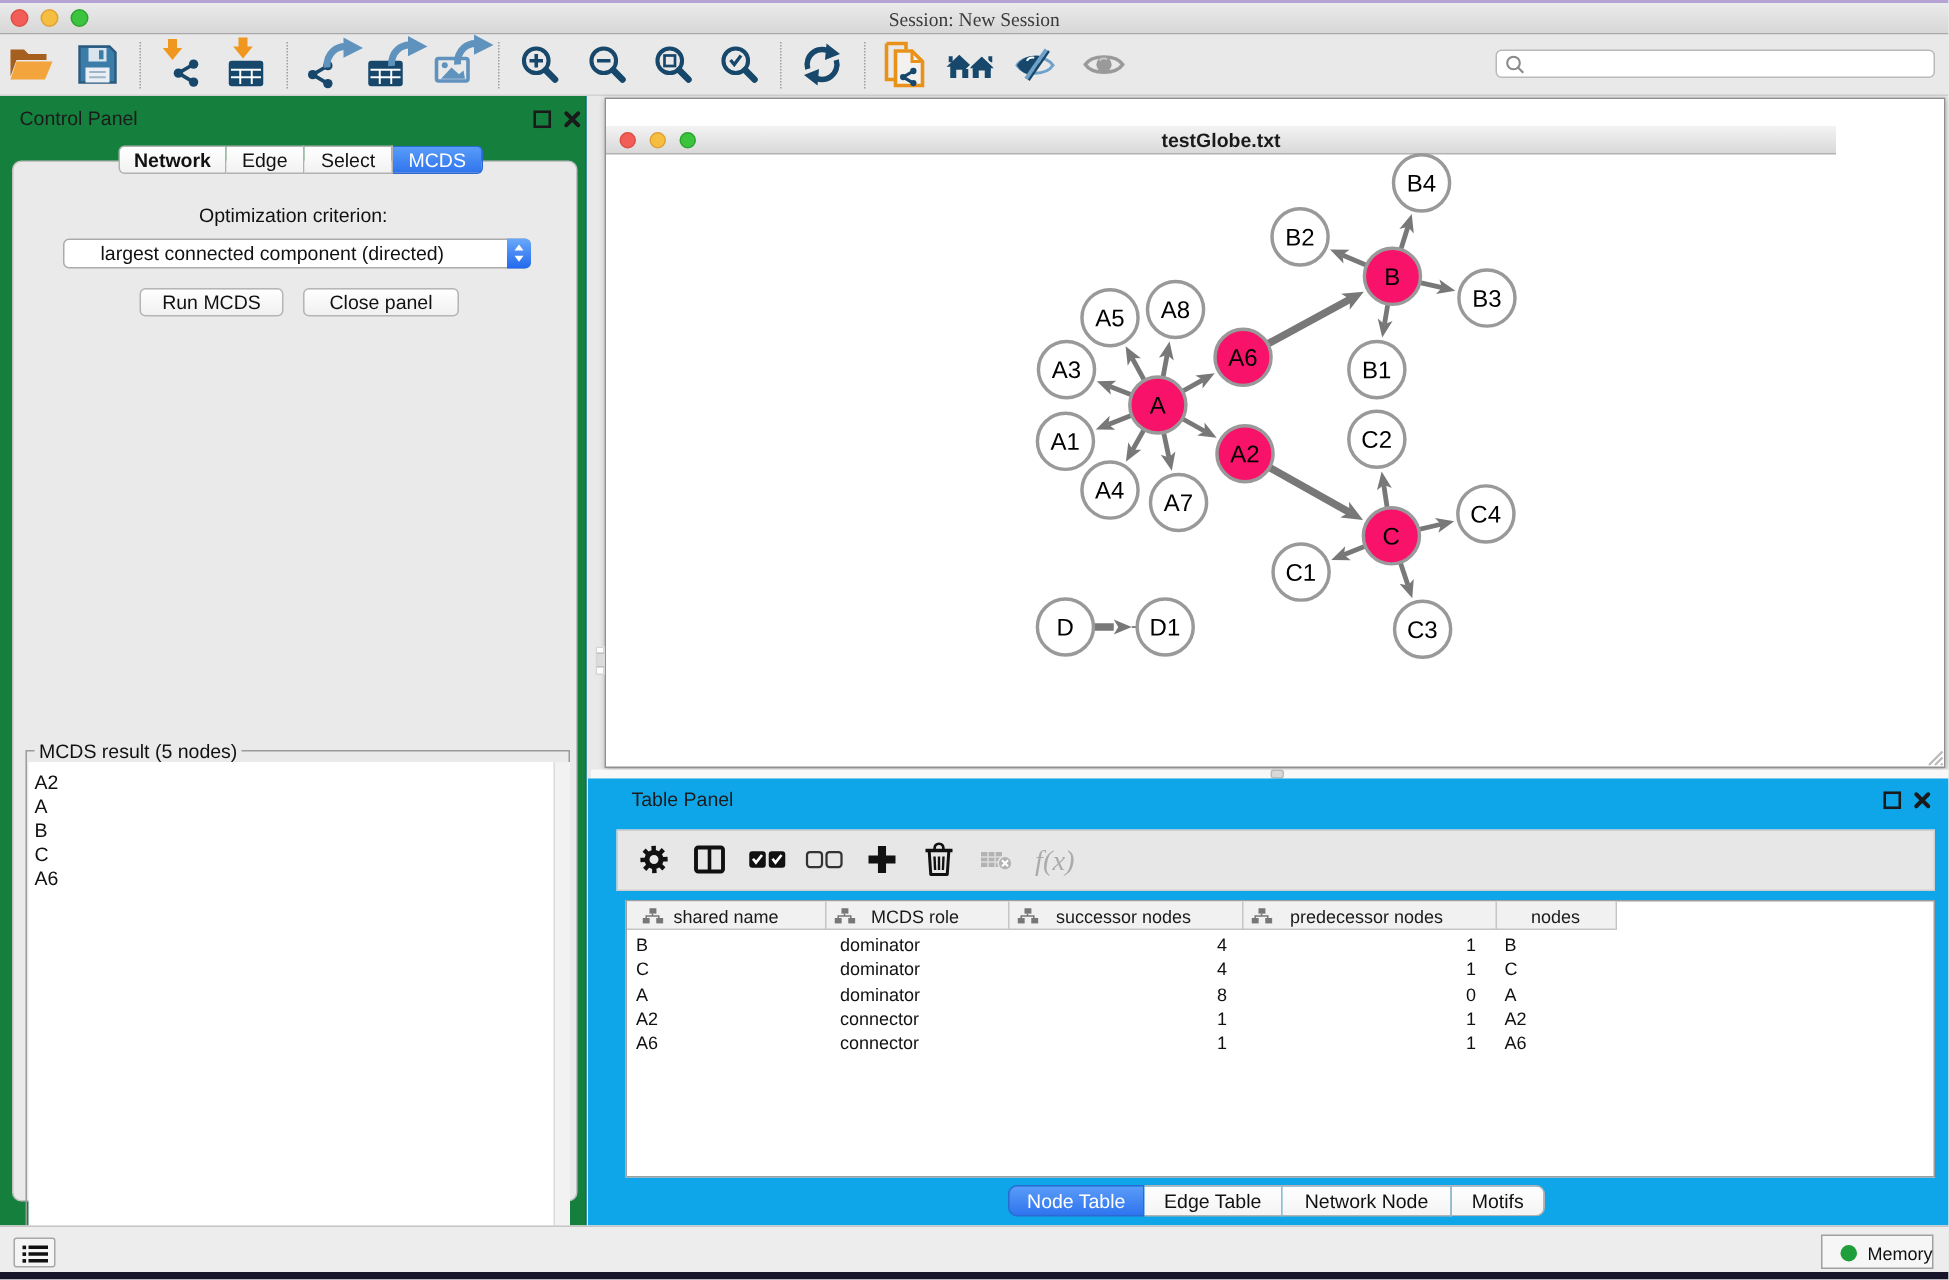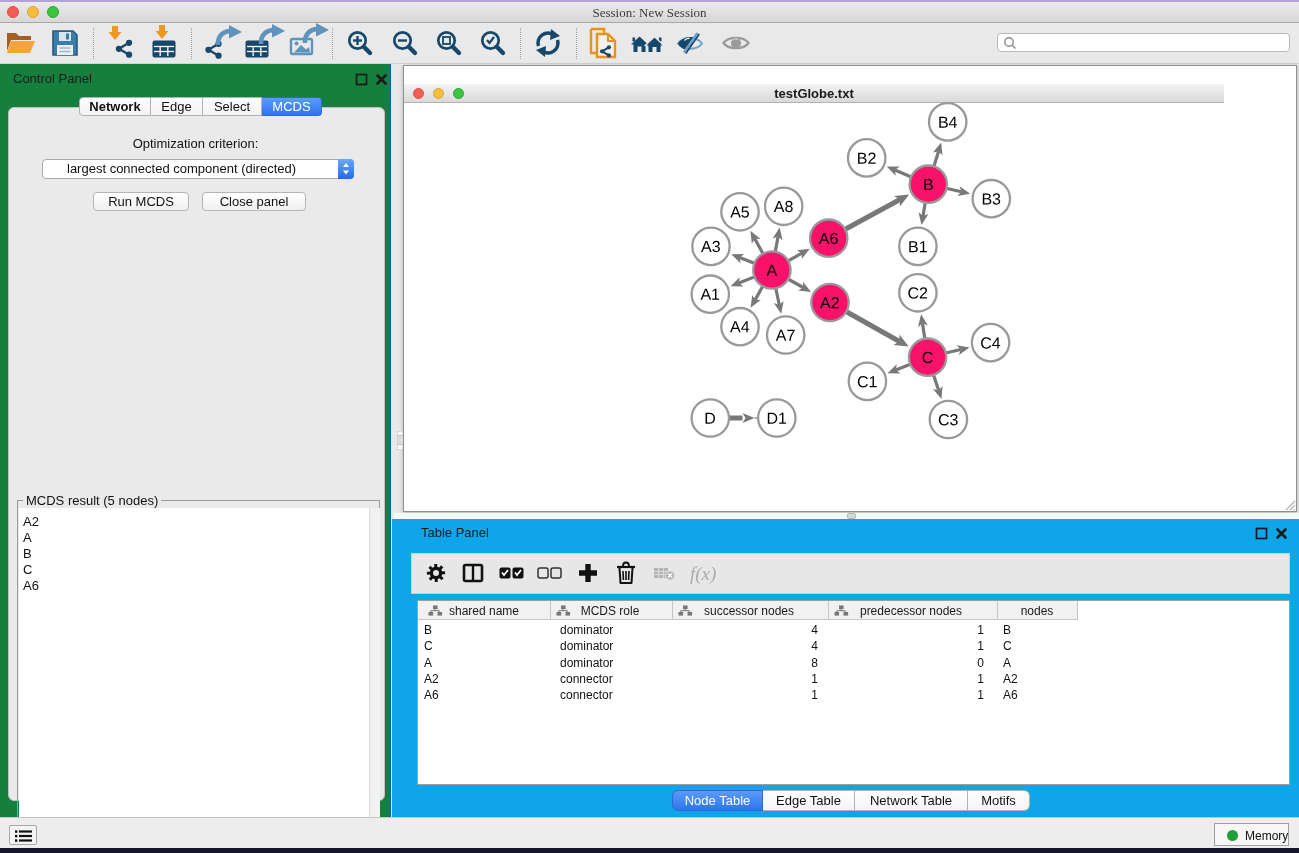--- a/index.html
+++ b/index.html
@@ -491,21 +491,21 @@
       <div class="td" style="left:585px;top:71px;">A2</div>
       <div class="td" style="left:6px;top:87px;">A6</div>
       <div class="td" style="left:142px;top:87px;">connector</div>
       <div class="td" style="left:320px;top:87px;width:80px;text-align:right;">1</div>
       <div class="td" style="left:486px;top:87px;width:80px;text-align:right;">1</div>
       <div class="td" style="left:585px;top:87px;">A6</div>
     </div>
   <div class="btabs">
     <div class="btab first sel" style="width:91px;">Node Table</div>
     <div class="btab" style="width:92px;">Edge Table</div>
-    <div class="btab" style="width:113px;">Network Table</div>
+    <div class="btab" style="width:113px;">Network Node</div>
     <div class="btab last" style="width:62px;">Motifs</div>
   </div>
 </div>
 
 <div class="abs" id="statusbar">
   <div id="listbtn">
       <svg width="26" height="18" style="position:absolute;left:1px;top:1px;" xmlns="http://www.w3.org/2000/svg">
 <g stroke="#111" stroke-width="2.2">
           <line x1="8" y1="4.5" x2="21" y2="4.5"></line>
           <line x1="8" y1="9" x2="21" y2="9"></line>

